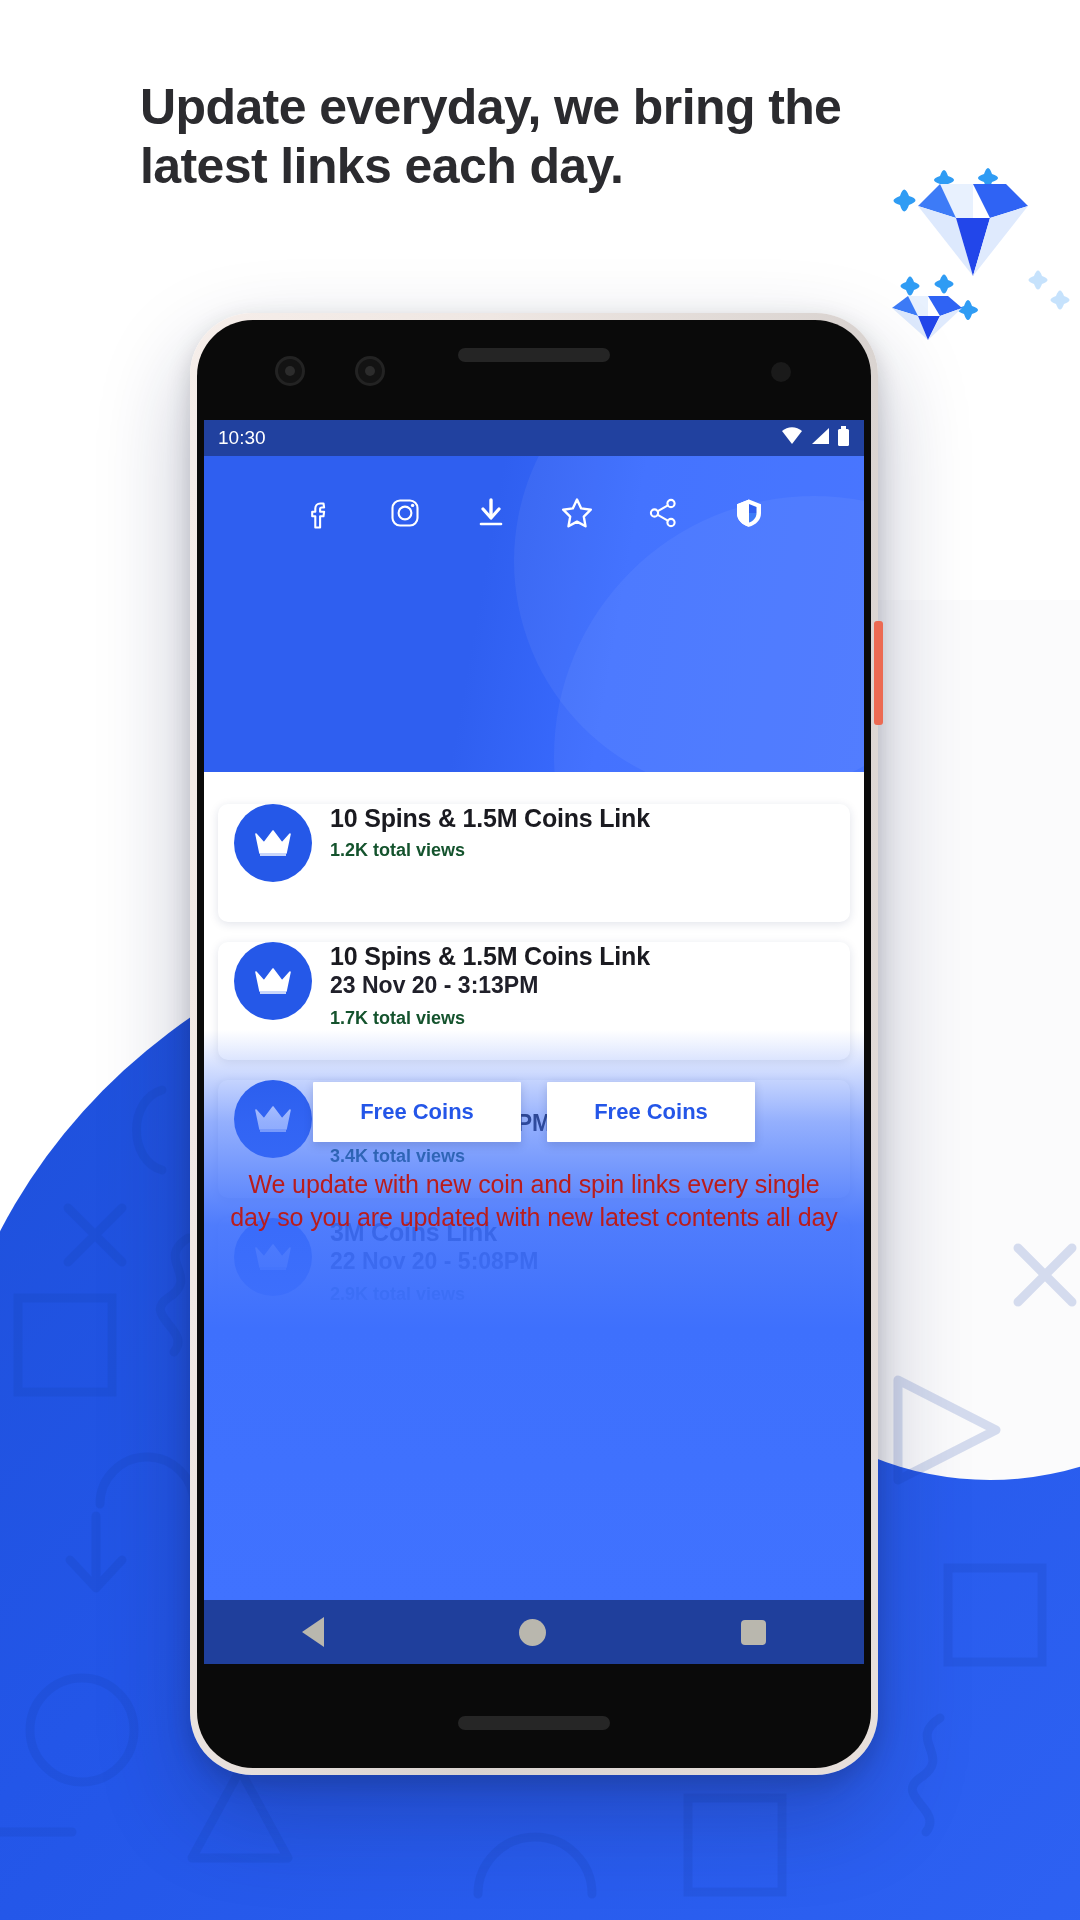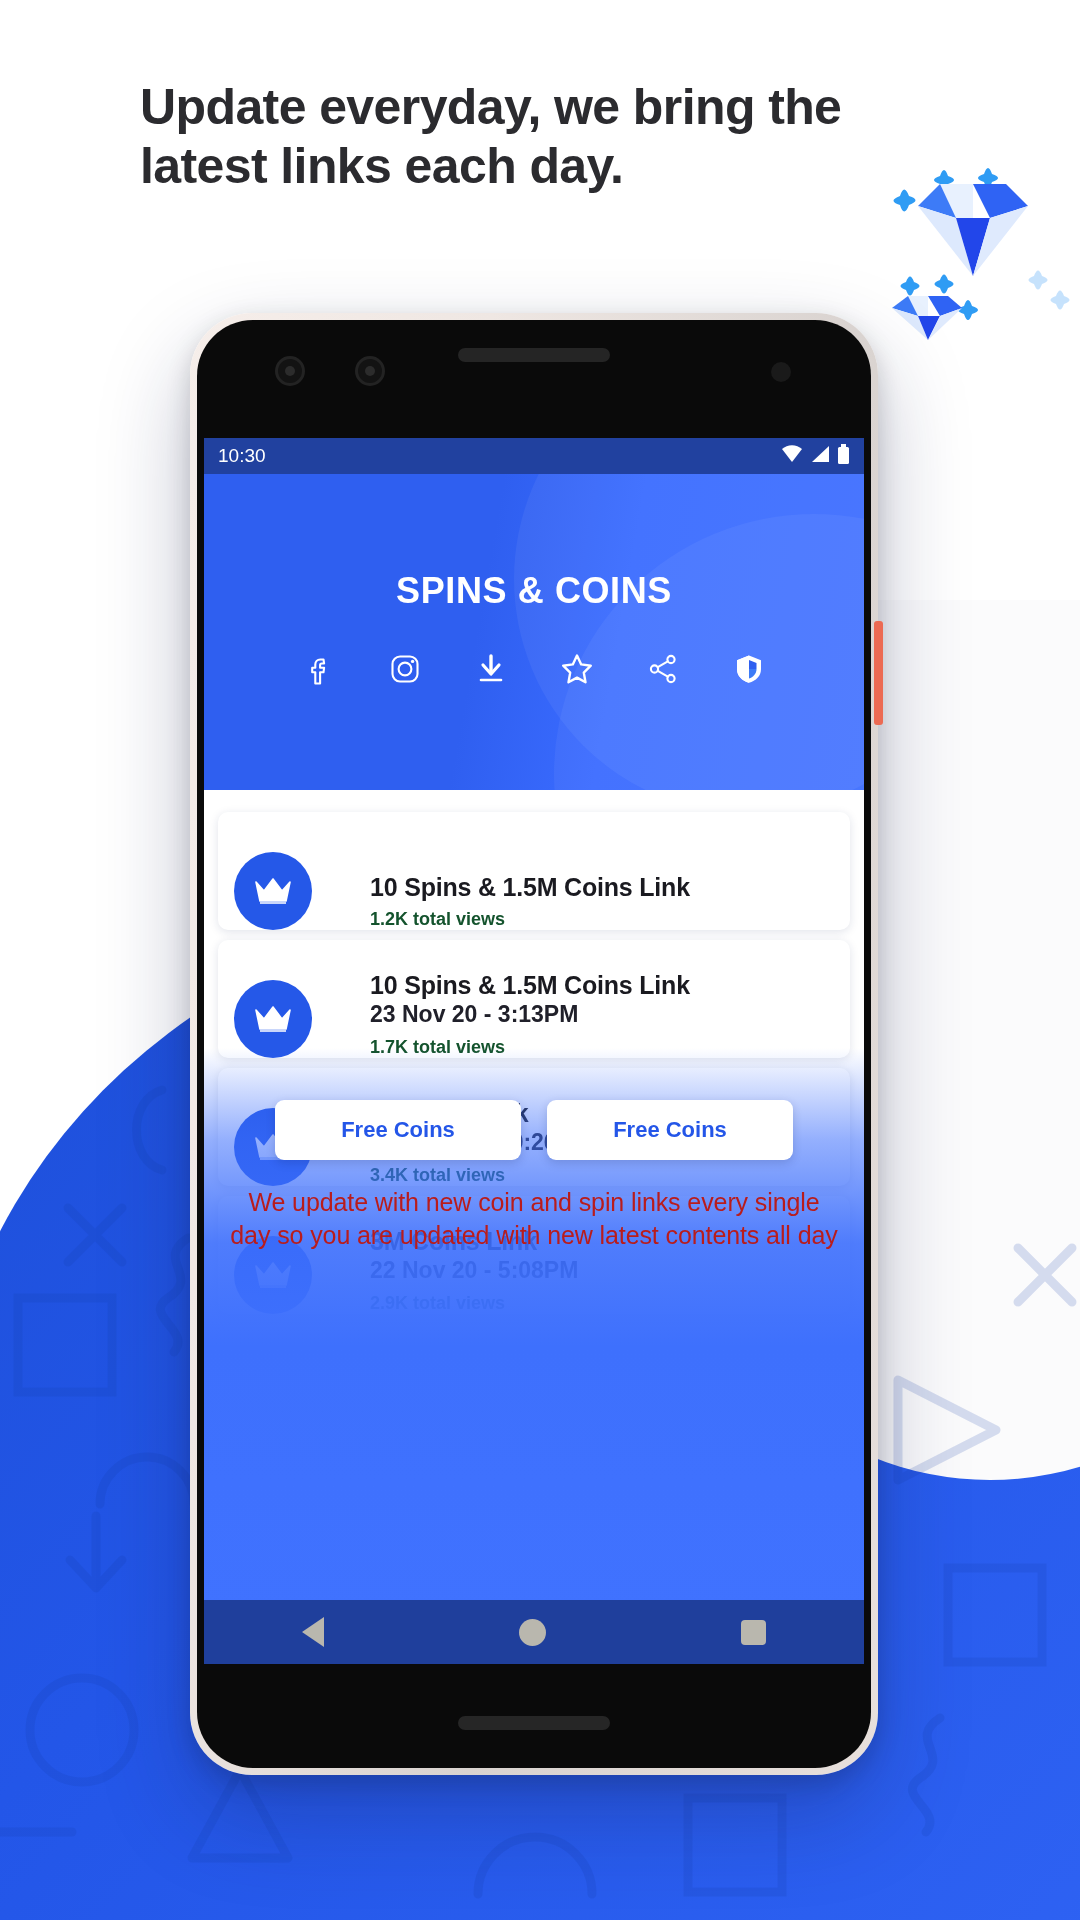--- a/index.html
+++ b/index.html
@@ -97,21 +97,21 @@
   .cam i { position:absolute; left:50%; top:50%; width:10px; height:10px;
            margin:-5px 0 0 -5px; border-radius:50%; background:#2c2c2c; }
   .speaker { position:absolute; left:50%; top:28px; margin-left:-76px;
              width:152px; height:14px; border-radius:8px; background:#252525; }
   .dot-sensor { position:absolute; width:20px; height:20px; border-radius:50%;
                 background:#1a1a1a; }
 
   
   .screen {
     position: absolute;
-    left: 7px; top: 118px;
+    left: 7px; top: 100px;
     width: 660px; height: 1184px;
     background: #2f63f4;
     overflow: hidden;
   }
 
   
   .statusbar {
     height: 36px;
     background: #21419f;
     display: flex; align-items: center; justify-content: space-between;
@@ -159,28 +159,27 @@
   
   .list-area {
     position: relative;
     background: #ffffff;
     height: 832px;
     padding: 12px 0 0 0;
     overflow: hidden;
   }
   .card {
     position: relative;
-    margin: 10px 14px;
+    margin: 20px 14px;
     background: #ffffff;
     border-radius: 10px;
     box-shadow: 0 2px 10px rgba(25,40,90,.13);
     height: 118px;
-    display:flex; align-items:flex-end;
+    display:flex; align-items:flex-start;
     padding: 0 16px;
-    gap: 40px;
   }
   .crown-circle {
     width: 78px; height: 78px; border-radius: 50%;
     background: #2558e8;
     display:flex; align-items:center; justify-content:center;
     flex: 0 0 auto;
     margin-right: 18px;
   }
   .card-text { min-width:0; }
   .card-title { font-size: 25px; font-weight: 700; color:#1a1a20; line-height:1.12; letter-spacing:-.2px; }
@@ -205,23 +204,23 @@
     position:absolute; left:0; right:0; top:310px;
     z-index: 10;
     text-align:center;
     padding: 0 26px;
   }
   .btn-row { display:flex; justify-content:center; gap: 26px; }
   .pill {
     background:#ffffff;
     color:#2456e8;
     font-size: 22px; font-weight: 700;
-    border-radius: 9px;
+    border-radius: 1px;
     padding: 17px 0;
-    width: 246px;
+    width: 208px;
     box-shadow: 0 3px 10px rgba(10,30,90,.18);
   }
   .promo-text {
     margin-top: 26px;
     color:#b91c1c;
     font-size: 25px;
     line-height: 1.33;
     font-weight: 400;
     letter-spacing: -.1px;
   }
@@ -415,21 +414,20 @@
                   <rect x="1" y="3" width="11" height="17" rx="1.5" fill="#fff"></rect>
                 </svg>
             </span>
           </span>
         </div>
 
         <div class="app-header">
           <div class="hdr-arc"></div>
           <div class="hdr-arc2"></div>
 
-          <div class="app-title">SPINS &amp; COINS</div>
 
           <div class="icon-row">
             <div>
               <svg width="34" height="34" viewBox="0 0 34 34">
                 <path d="M21.5 7.5 h-3.2 c-3.1 0-5 2-5 5.1 v3.1 h-3.1 v4.6 h3.1 v11.2 h4.8 V20.3 h3.4 l.6-4.6 h-4 v-2.6 c0-1 .4-1.6 1.6-1.6 h2.4 Z" fill="none" stroke="#fff" stroke-width="2.1" stroke-linejoin="round"></path>
               </svg>
             </div>
             <div>
               <svg width="34" height="34" viewBox="0 0 34 34">
                 <rect x="4.5" y="4.5" width="25" height="25" rx="7.5" fill="none" stroke="#fff" stroke-width="2.1"></rect>

